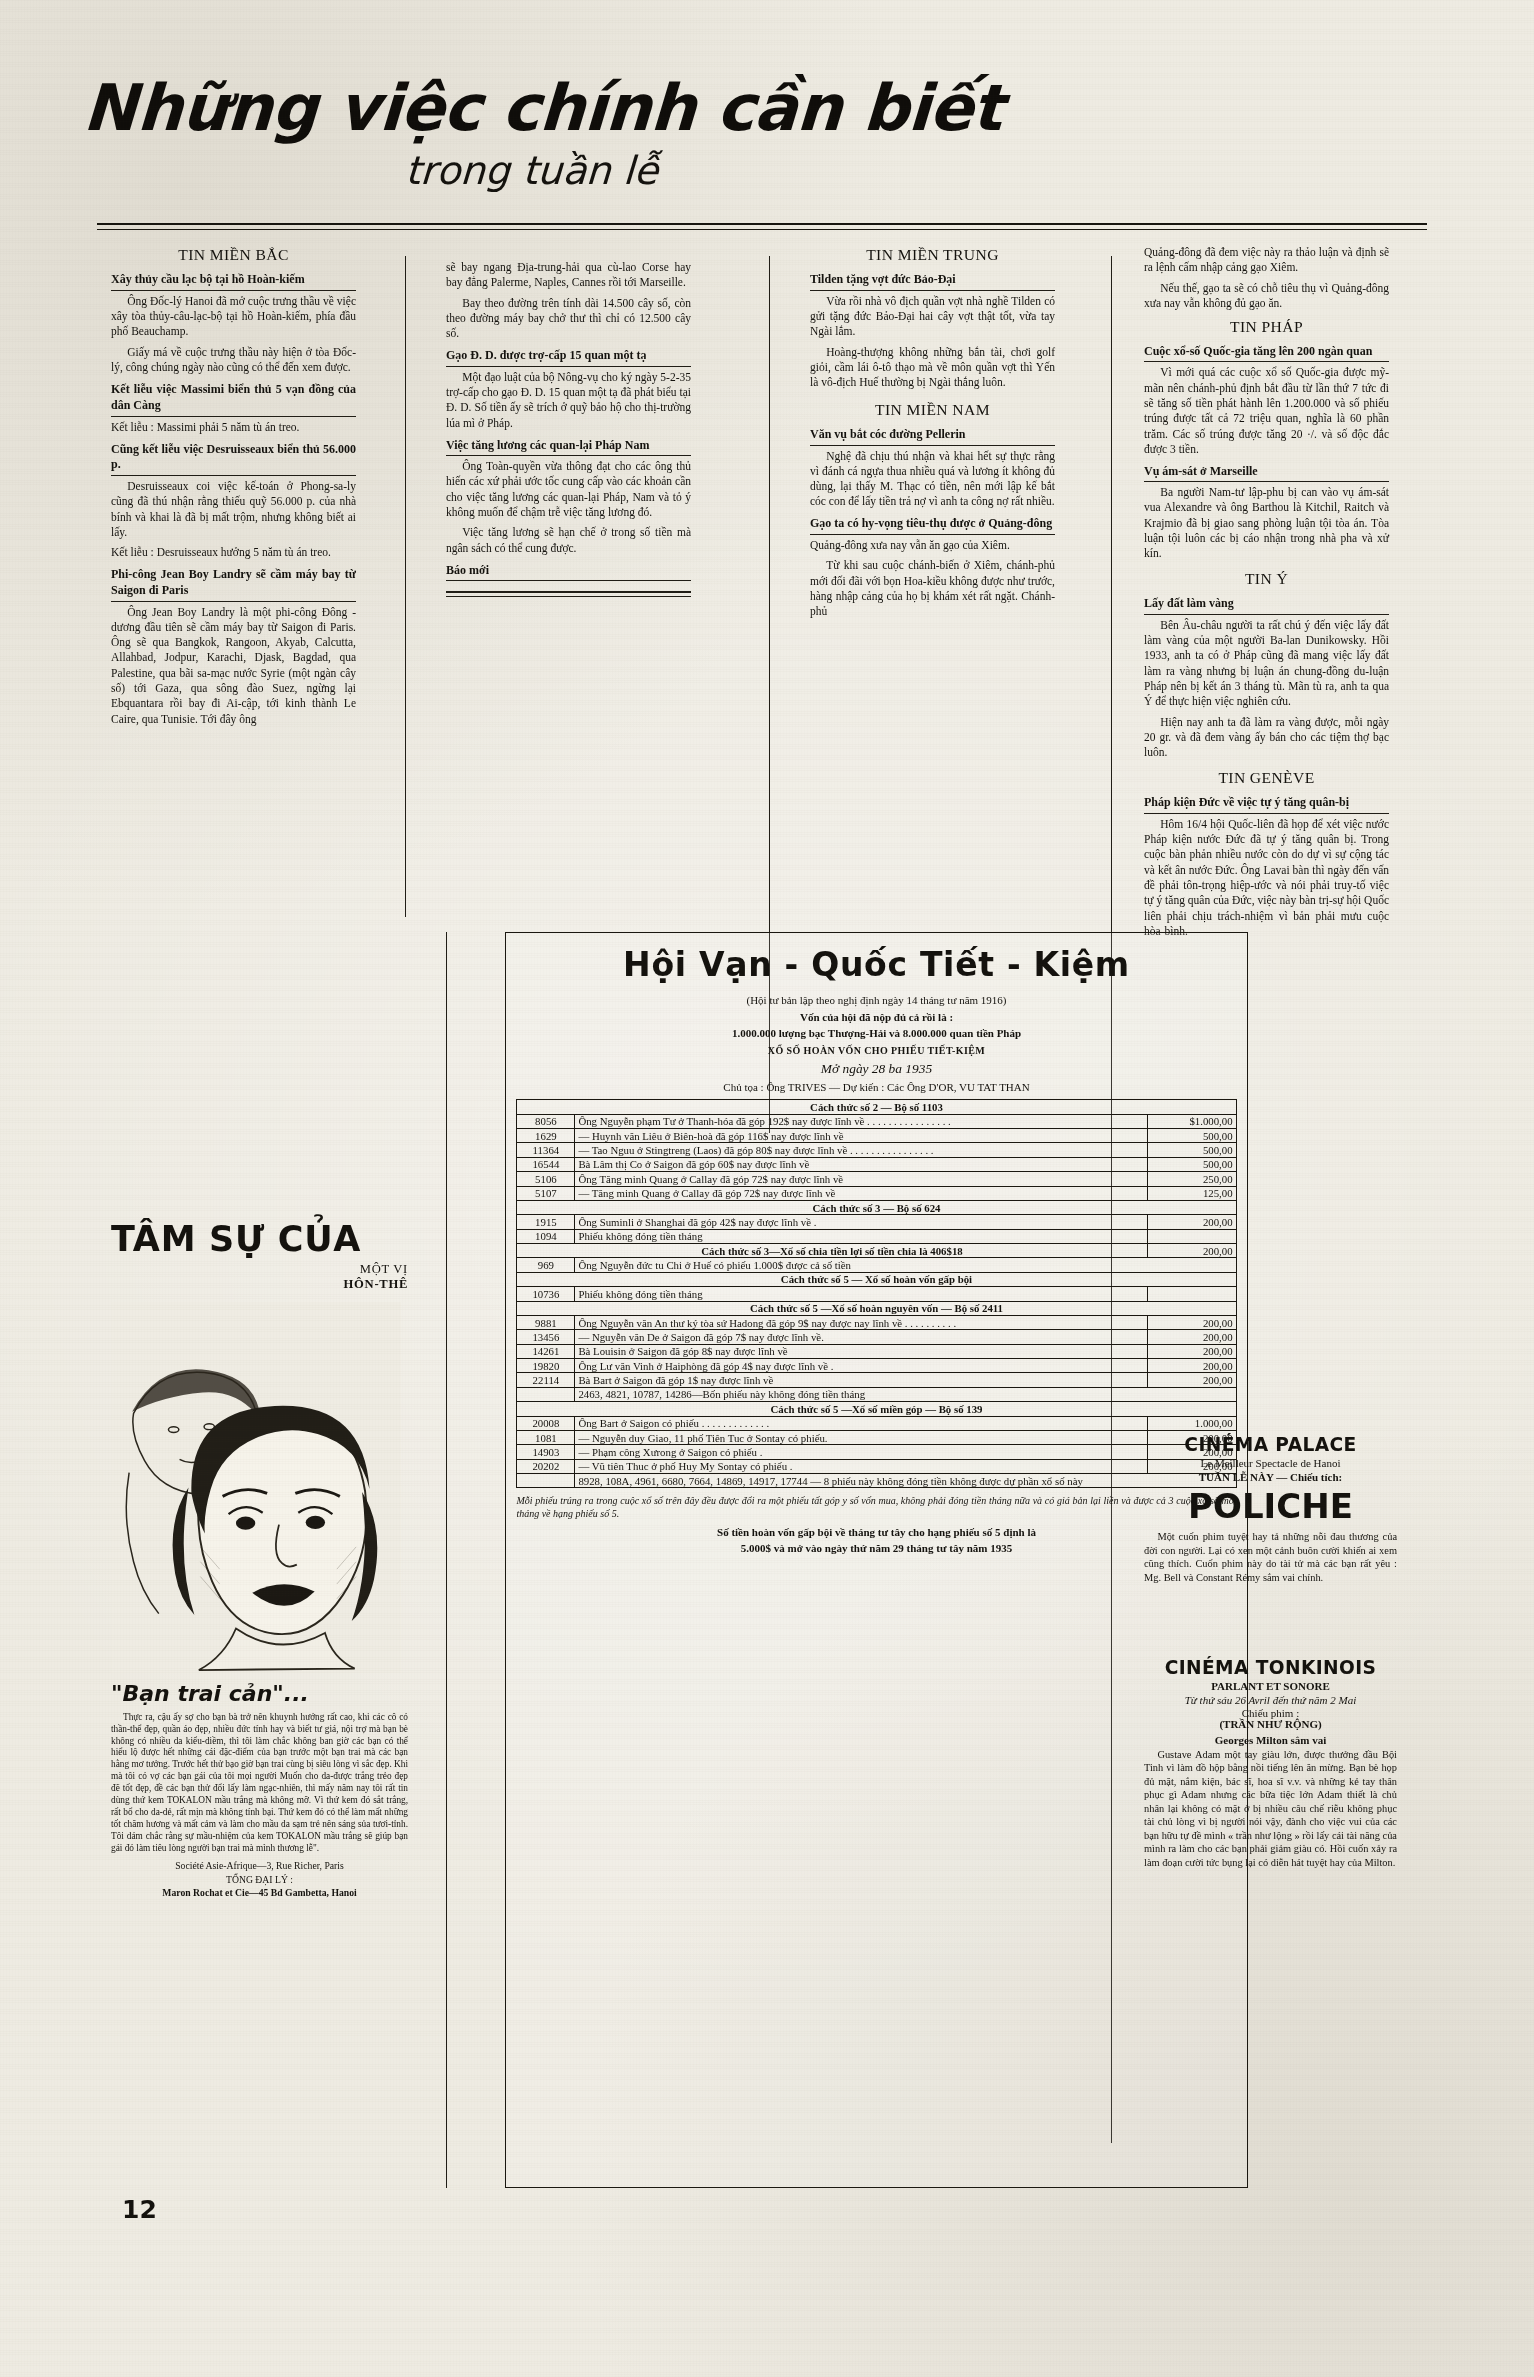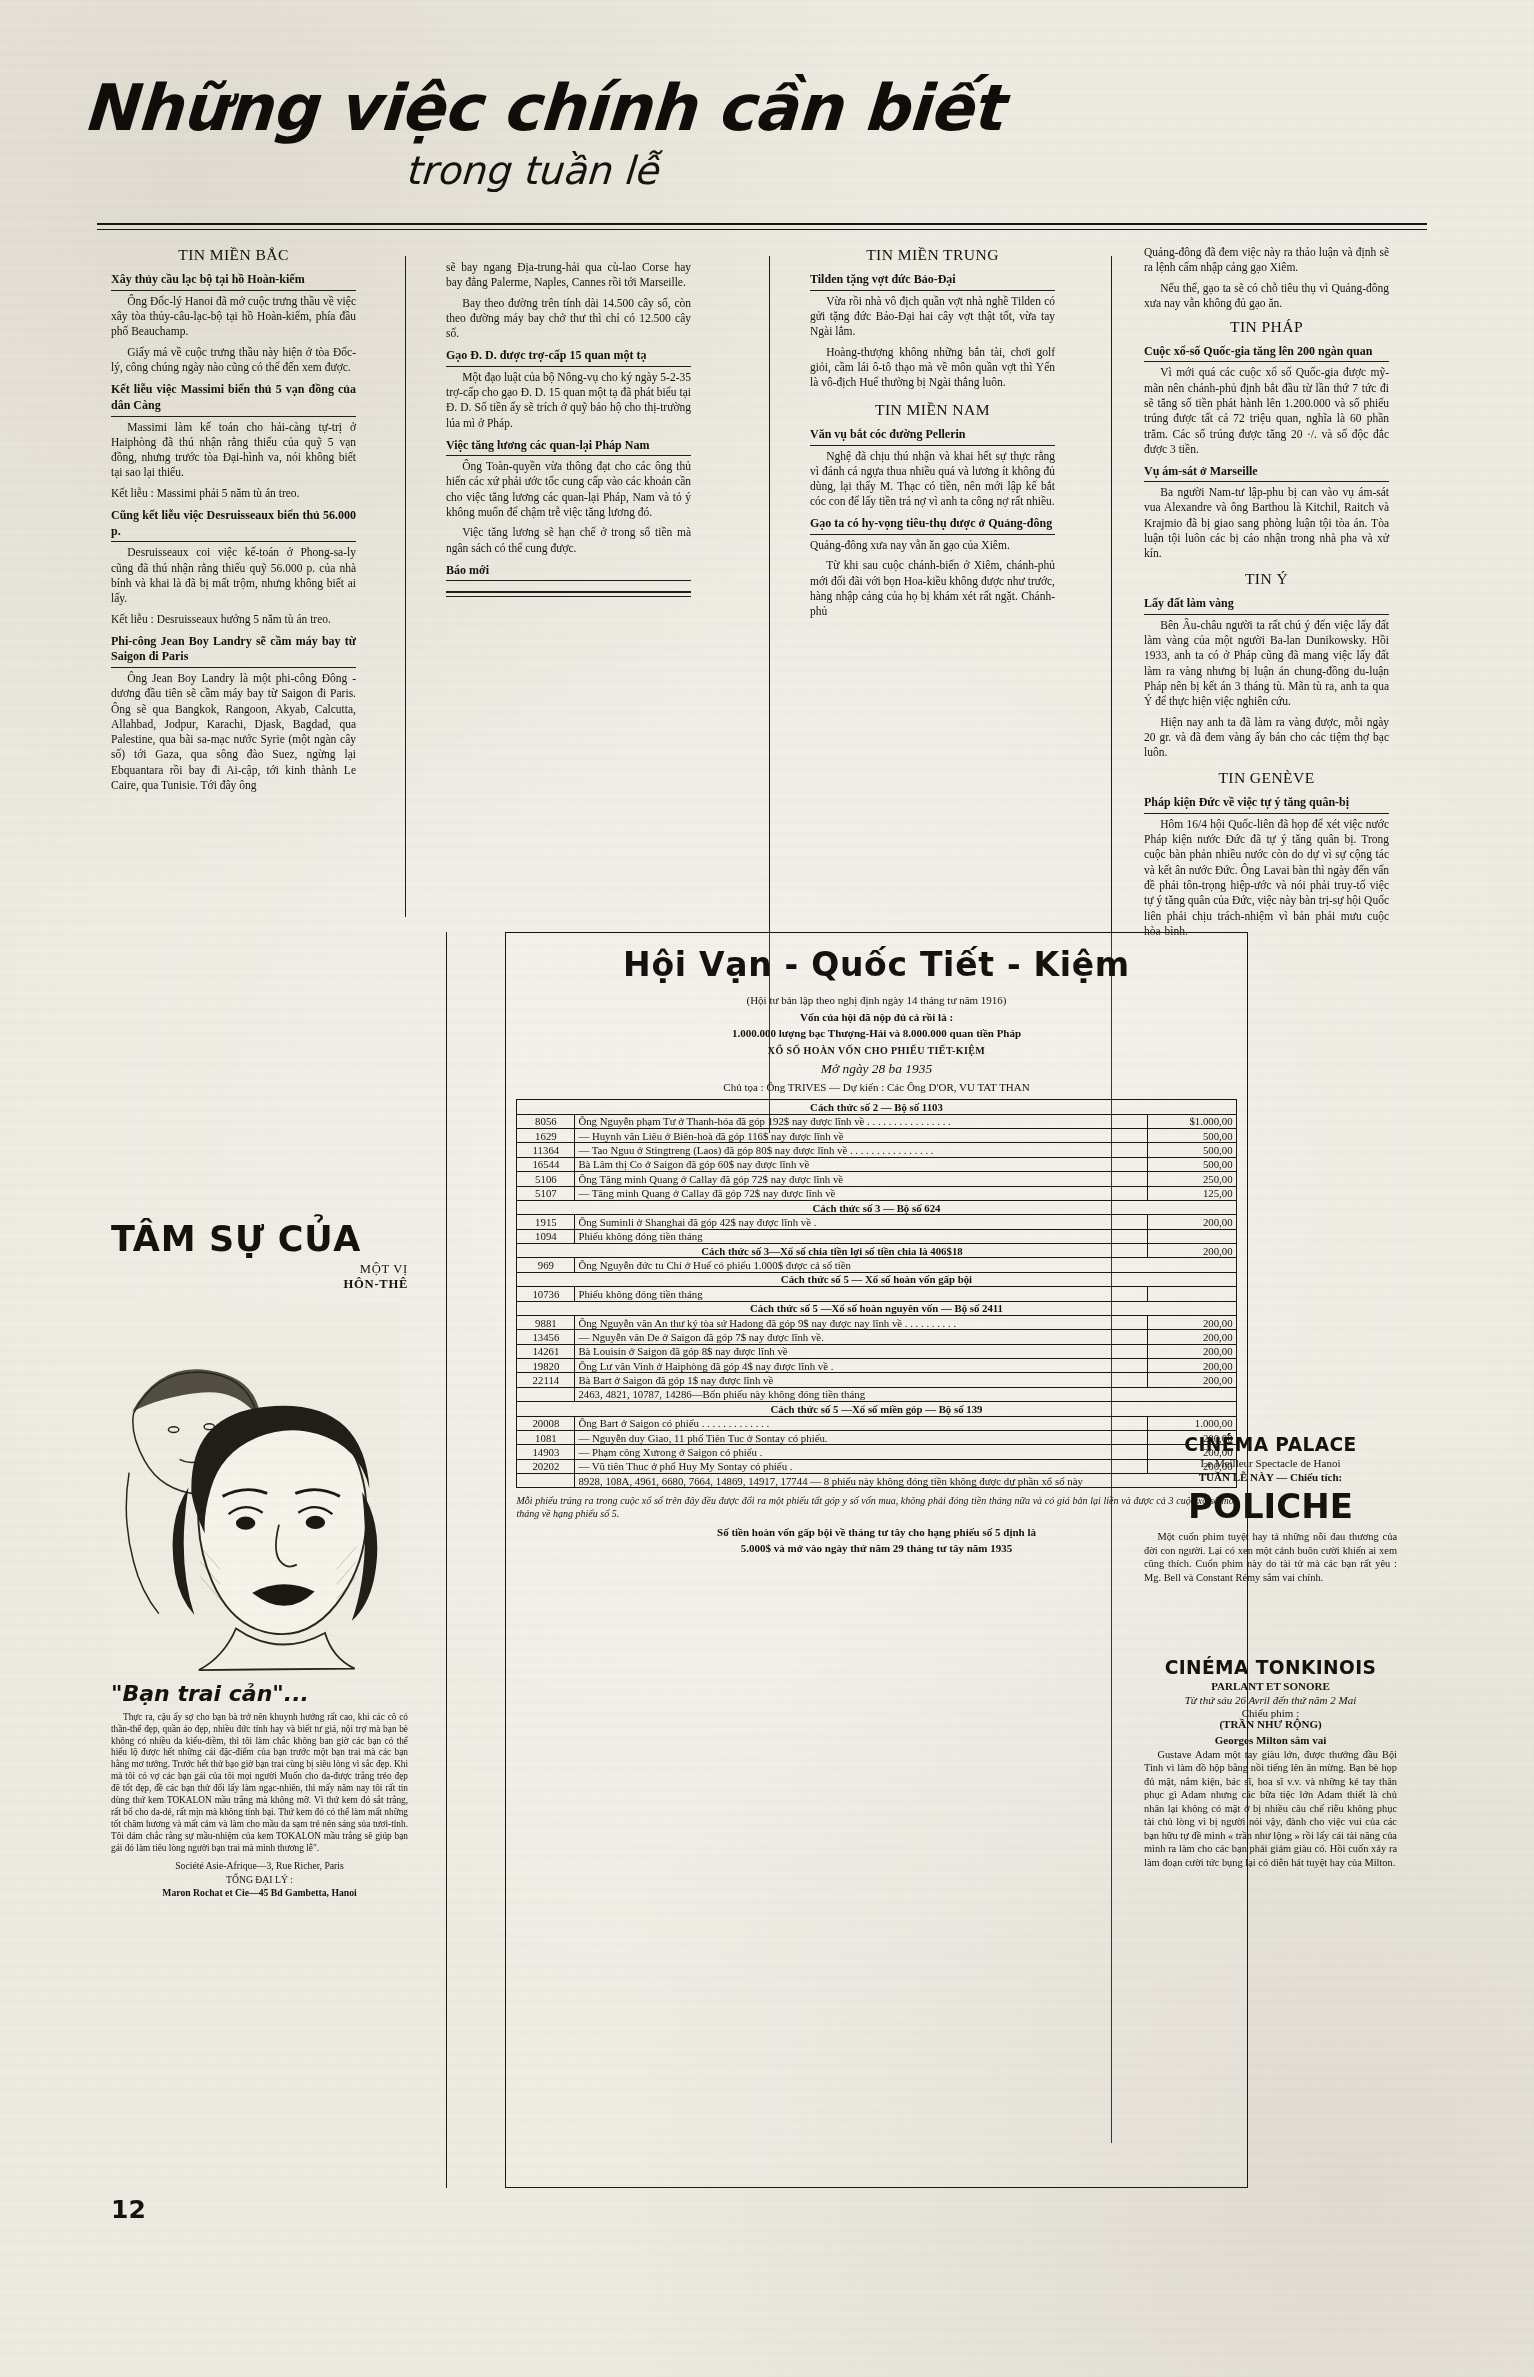--- a/index.html
+++ b/index.html
@@ -83,21 +83,21 @@
     overflow:hidden;
   }
   .ad-quote{
     font-family:"DejaVu Sans", sans-serif;
     font-style:italic;font-weight:bold;font-size:22px;margin-top:7.4px;
   }
   .ad-body{font-size:9.3px;line-height:1.28;text-align:justify;margin-top:6px;}
   .ad-body p{margin:0 0 3.7px 0;text-indent:12px;}
   .ad-foot{font-size:9.7px;text-align:center;margin-top:4.5px;line-height:1.4;}
   .pagenum{
-    position:absolute;left:111px;top:2195px;
+    position:absolute;left:122px;top:2195px;
     font-family:"DejaVu Sans", sans-serif;
     font-weight:bold;font-size:25px;
   }
 
   
   .lotto{
     position:absolute;left:505px;top:932px;width:743px;height:1256px;
     border:1.9px solid #1a1710;background:rgba(255,255,255,.12);
     padding:7.4px 10.4px 6px 10.4px;box-sizing:border-box;
   }
@@ -155,21 +155,20 @@
   <div class="vrule" style="left:446px;top:932px;height:1256px;"></div>
 
   <div class="col" id="c1">
     <div class="sec-h">TIN MIỀN BẮC</div>
 
     <div class="sub-h">Xây thủy cầu lạc bộ tại hồ Hoàn-kiếm</div>
     <p>Ông Đốc-lý Hanoi đã mở cuộc trưng thầu về việc xây tòa thủy-câu-lạc-bộ tại hồ Hoàn-kiếm, phía đầu phố Beauchamp.</p>
     <p>Giấy má về cuộc trưng thầu này hiện ở tòa Đốc-lý, công chúng ngày nào cũng có thể đến xem được.</p>
 
     <div class="sub-h">Kết liễu việc Massimi biển thủ 5 vạn đồng của dân Càng</div>
-    <p>Massimi làm kế toán cho hải-càng tự-trị ở Haiphòng đã thú nhận rằng thiếu của quỹ 5 vạn đồng, nhưng trước tòa Đại-hình va, nói không biết tại sao lại thiếu.</p>
     <p class="noind">Kết liễu : Massimi phải 5 năm tù án treo.</p>
 
     <div class="sub-h">Cũng kết liễu việc Desruisseaux biển thủ 56.000 p.</div>
     <p>Desruisseaux coi việc kế-toán ở Phong-sa-ly cũng đã thú nhận rằng thiếu quỹ 56.000 p. của nhà bính và khai là đã bị mất trộm, nhưng không biết ai lấy.</p>
     <p class="noind">Kết liễu : Desruisseaux hưởng 5 năm tù án treo.</p>
 
     <div class="sub-h">Phi-công Jean Boy Landry sẽ cầm máy bay từ Saigon đi Paris</div>
     <p>Ông Jean Boy Landry là một phi-công Đông - dương đầu tiên sẽ cầm máy bay từ Saigon đi Paris. Ông sẽ qua Bangkok, Rangoon, Akyab, Calcutta, Allahbad, Jodpur, Karachi, Djask, Bagdad, qua Palestine, qua bãi sa-mạc nước Syrie (một ngàn cây số) tới Gaza, qua sông đào Suez, ngừng lại Ebquantara rồi bay đi Ai-cập, tới kinh thành Le Caire, qua Tunisie. Tới đây ông</p>
   </div>
 

